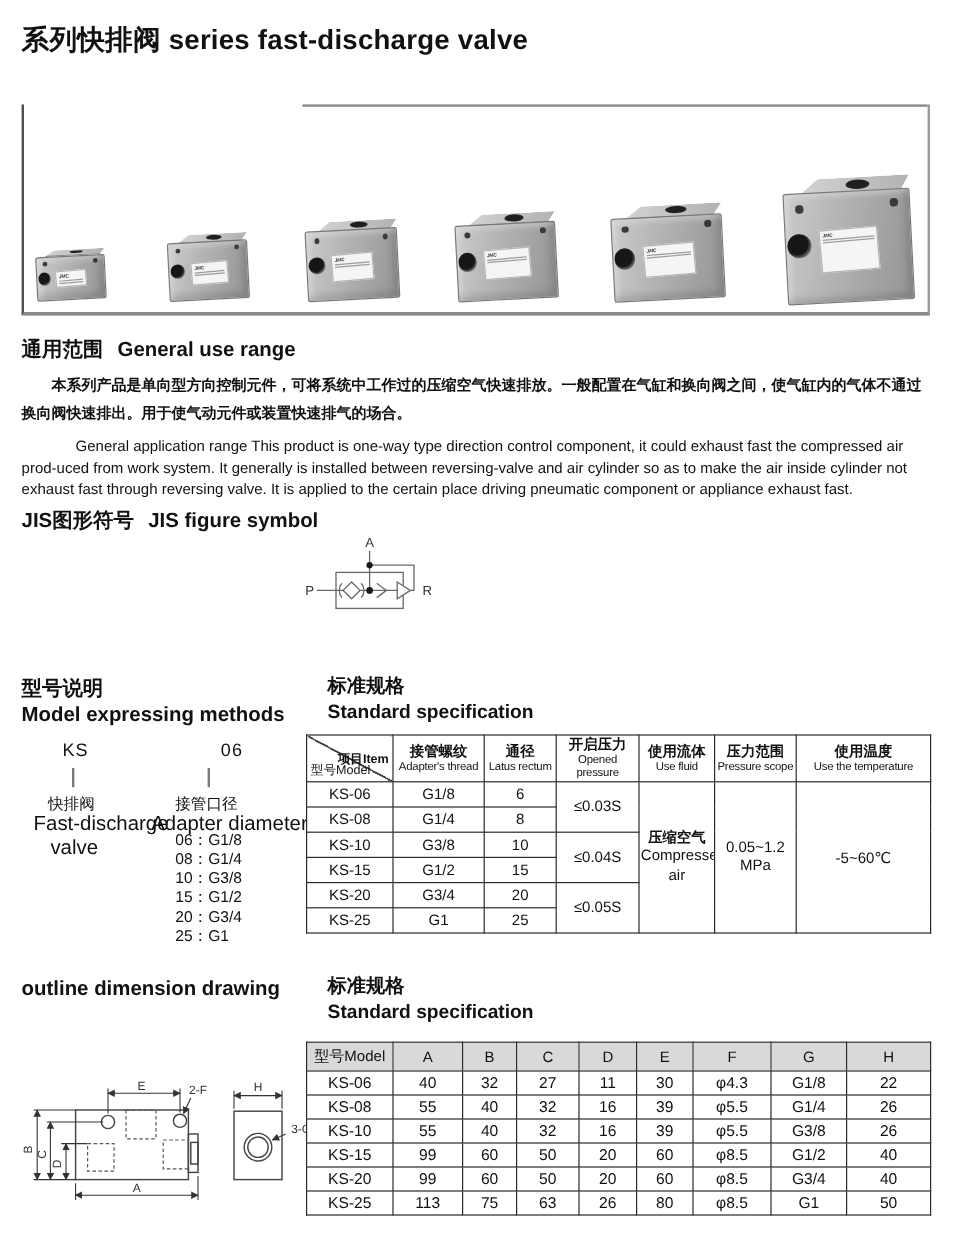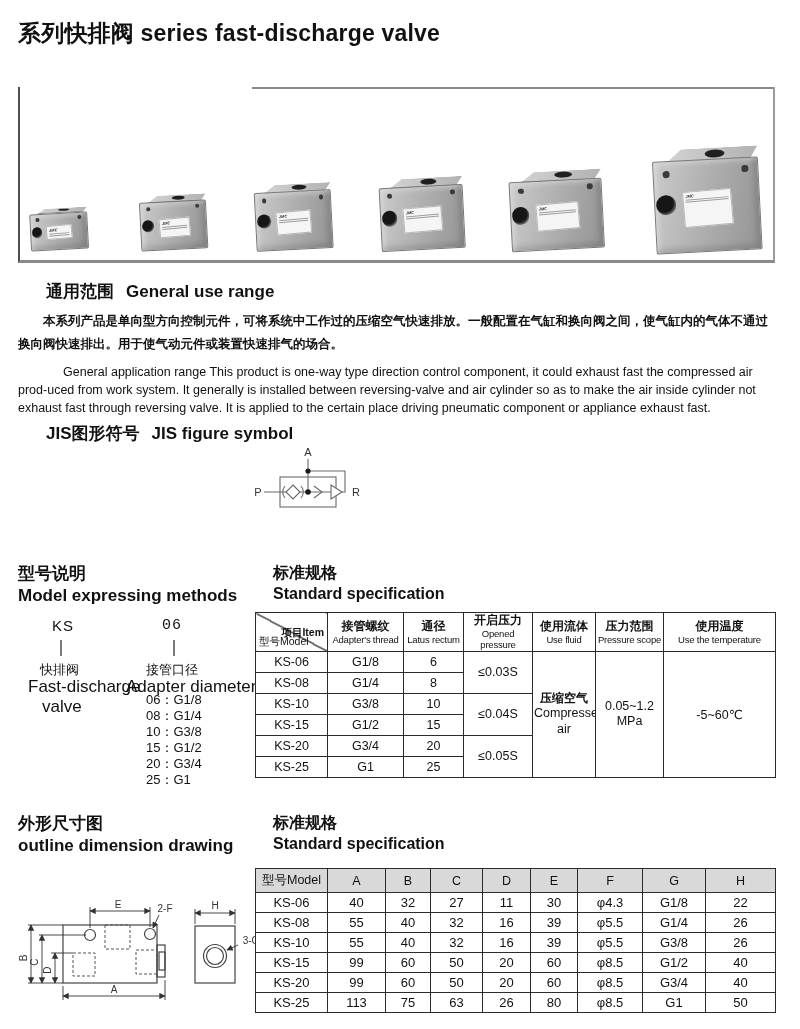--- a/index.html
+++ b/index.html
@@ -43,21 +43,21 @@
   .v-label {
     position:absolute; left:27%; top:33%; width:47%; height:40%;
     background:#f5f5f5; border:1px solid #b5b5b5; transform:rotate(-2deg);
     font-size:4px; line-height:5px; color:#333; padding:1px 2px; overflow:hidden;
   }
   .v-label b { font-style:italic; font-size:4px; }
   .v-label i { display:block; height:1px; background:#9c9c9c; margin:1px 0; }
 
   
   .sec-head { position:absolute; font-size:17px; font-weight:bold; white-space:nowrap; }
-  .sec-head .zh { margin-right:12px;margin-left:28px; }
+  .sec-head .zh { margin-right:12px; }
   .sub-head { position:absolute; font-size:16px; font-weight:bold; line-height:1.3; }
 
   
   .para-zh { position:absolute; left:18px; top:310px; width:757px; font-size:12.5px; font-weight:bold; line-height:1.8; text-indent:2em; }
   .para-en { position:absolute; left:18px; top:363px; width:757px; font-size:12.5px; line-height:1.45; text-indent:3.6em; }
 
   
   .jis-svg { position:absolute; left:248px; top:445px; }
   .outline-svg { position:absolute; left:10px; top:878px; }
   svg text { font-family:"Liberation Sans","DejaVu Sans",sans-serif; font-size:11px; fill:#333; }
@@ -199,21 +199,21 @@
       <circle cx="60" cy="26" r="2.6"></circle>
       <circle cx="60" cy="47" r="2.8"></circle>
     </g>
   </svg>
 
   <div class="sub-head" style="left:18px;top:563px;font-size:17px;">
     <div>型号说明</div>
     <div>Model expressing methods</div>
   </div>
   <div class="code" style="left:52px;top:617px;">KS</div>
-  <div class="code" style="left:162px;top:617px;font-family:Liberation Mono, monospace;">06</div>
+  <div class="code" style="left:184px;top:617px;">06</div>
   <div class="tick" style="left:60px;top:640px;"></div>
   <div class="tick" style="left:173px;top:640px;"></div>
   <div class="lbl-zh" style="left:40px;top:661px;">快排阀</div>
   <div class="lbl-en" style="left:28px;top:677px;">
     <div>Fast-discharge</div>
     <div style="padding-left:14px;">valve</div>
   </div>
   <div class="lbl-zh" style="left:146px;top:661px;">接管口径</div>
   <div class="lbl-en" style="left:126px;top:677px;">Adapter diameter</div>
   <div class="options" style="left:146px;top:692px;">
@@ -310,21 +310,20 @@
     </tr>
     <tr class="drow">
       <td>KS-25</td>
       <td>G1</td>
       <td>25</td>
     </tr>
   </tbody>
     </table>
 
   <div class="sub-head" style="left:18px;top:813px;font-size:17px;">
-    <div>外形尺寸图</div>
     <div>outline dimension drawing</div>
   </div>
   <svg class="outline-svg" width="260" height="150" viewBox="0 0 260 150">
     <defs>
       <marker id="ar" viewBox="0 0 10 10" refX="9" refY="5" markerWidth="7" markerHeight="7" orient="auto-start-reverse">
         <path d="M0,0 L10,5 L0,10 z" fill="#333"></path>
       </marker>
     </defs>
     <g stroke="#444" fill="none" stroke-width="1.2">
       <rect x="53" y="47" width="94" height="58"></rect>

